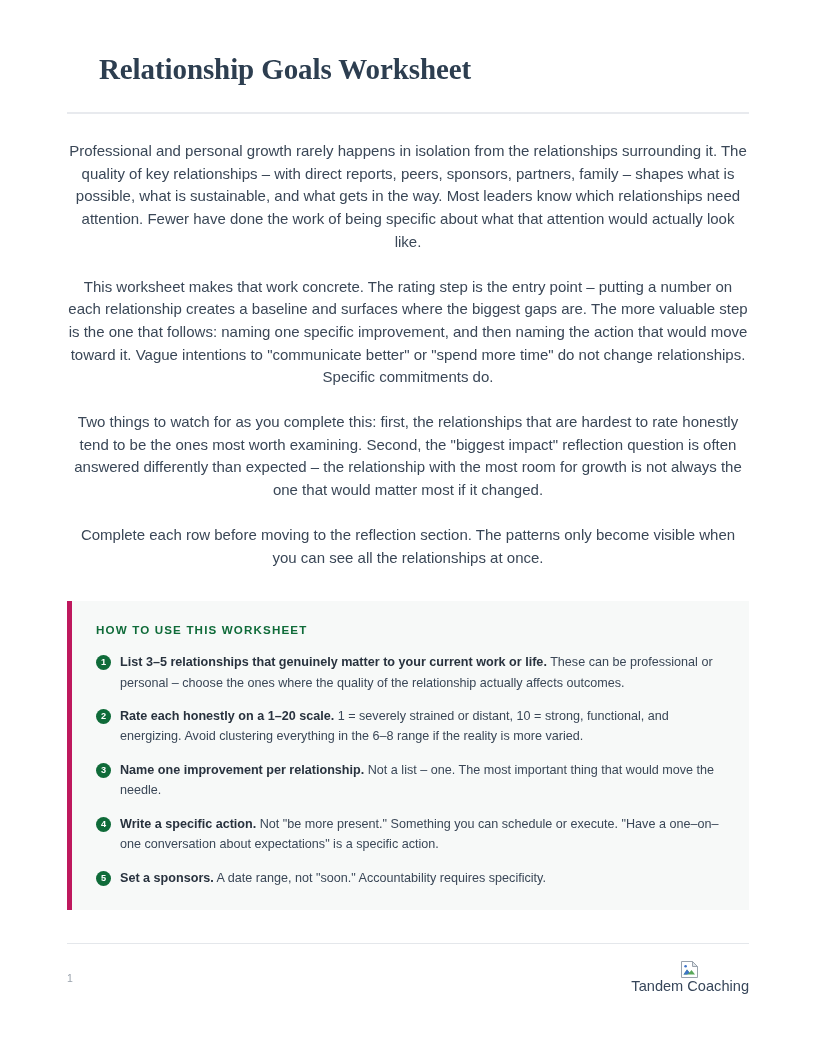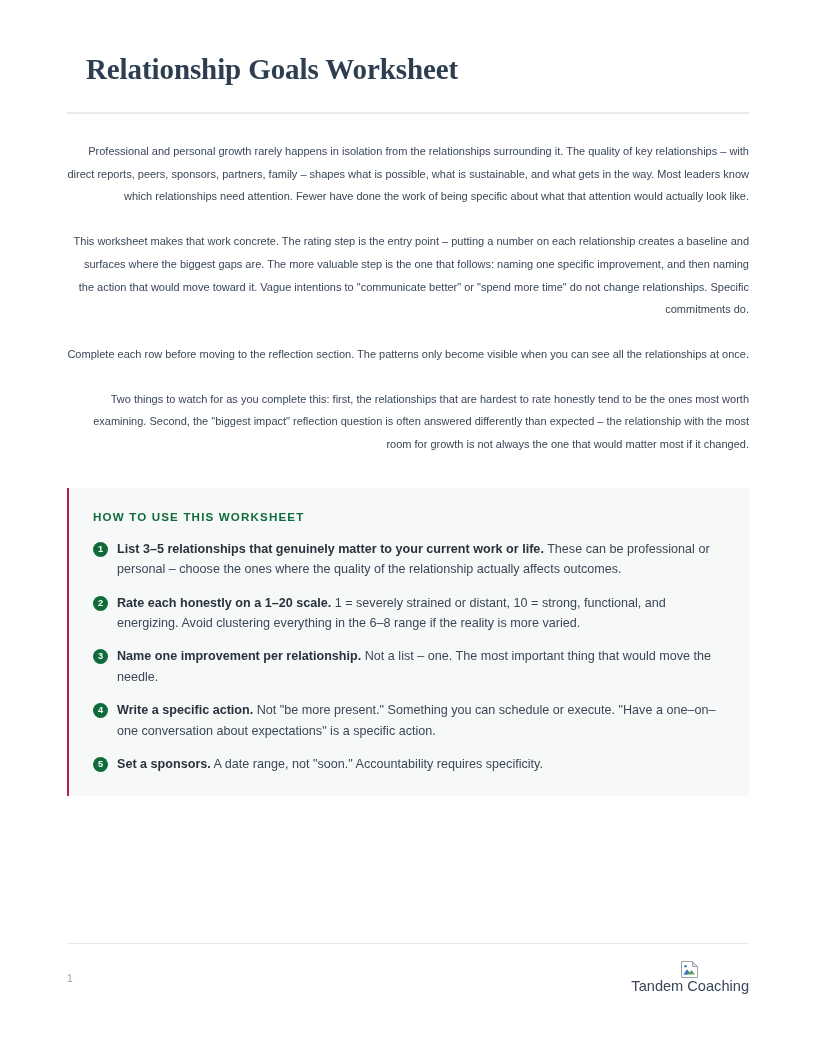--- a/index.html
+++ b/index.html
@@ -24,20 +24,21 @@
     padding: 0 67px;
   }
 
   
   .doc-header {
     padding-top: 50px;
   }
   .title-row {
     display: flex;
     align-items: flex-start;
+    gap: 13px;
   }
   .title-accent {
     width: 5px;
     background: #f2a01e;
     flex: 0 0 5px;
     margin-right: 14px;
     border-radius: 0;
   }
   .doc-title {
     font-family: "Liberation Serif", serif;
@@ -55,34 +56,34 @@
     background: #e8eaee;
     width: 100%;
   }
 
   
   .intro {
     margin-top: 26px;
   }
   .intro p {
     margin: 0 0 22px 0;
-    font-size: 11px;
+    font-size: 15px;
     line-height: 22.7px;
     color: #3a4757;
-    text-align: right;
+    text-align: center;
   }
   .intro p:last-child {
     margin-bottom: 0;
   }
 
   
   .callout {
     margin-top: 32px;
     background: #f7f9f8;
-    border-left: 2px solid #be185d;
+    border-left: 5px solid #be185d;
     box-sizing: border-box;
     padding: 22px 26px 22px 24px;
     width: 682px;
   }
   .callout-title {
     font-size: 11.6px;
     font-weight: bold;
     letter-spacing: 1.15px;
     color: #0f6b39;
     text-transform: uppercase;
@@ -173,22 +174,22 @@
     <div class="title-row">
       <div class="title-accent"></div>
       <h1 class="doc-title">Relationship Goals Worksheet</h1>
     </div>
     <div class="header-rule"></div>
   </div>
 
   <div class="intro">
     <p>Professional and personal growth rarely happens in isolation from the relationships surrounding it. The quality of key relationships – with direct reports, peers, sponsors, partners, family – shapes what is possible, what is sustainable, and what gets in the way. Most leaders know which relationships need attention. Fewer have done the work of being specific about what that attention would actually look like.</p>
     <p>This worksheet makes that work concrete. The rating step is the entry point – putting a number on each relationship creates a baseline and surfaces where the biggest gaps are. The more valuable step is the one that follows: naming one specific improvement, and then naming the action that would move toward it. Vague intentions to "communicate better" or "spend more time" do not change relationships. Specific commitments do.</p>
+    <p>Two things to watch for as you complete this: first, the relationships that are hardest to rate honestly tend to be the ones most worth examining. Second, the "biggest impact" reflection question is often answered differently than expected – the relationship with the most room for growth is not always the one that would matter most if it changed.</p>
     <p>Complete each row before moving to the reflection section. The patterns only become visible when you can see all the relationships at once.</p>
-    <p>Two things to watch for as you complete this: first, the relationships that are hardest to rate honestly tend to be the ones most worth examining. Second, the "biggest impact" reflection question is often answered differently than expected – the relationship with the most room for growth is not always the one that would matter most if it changed.</p>
   </div>
 
   <div class="callout">
     <div class="callout-title">HOW TO USE THIS WORKSHEET</div>
     <ul class="steps">
 
       <li class="step">
         <span class="step-num">1</span>
         <span class="step-body"><span class="step-lead">List 3–5 relationships that genuinely matter to your current work or life.</span><span> These can be professional or personal – choose the ones where the quality of the relationship actually affects outcomes.</span></span>
       </li>

